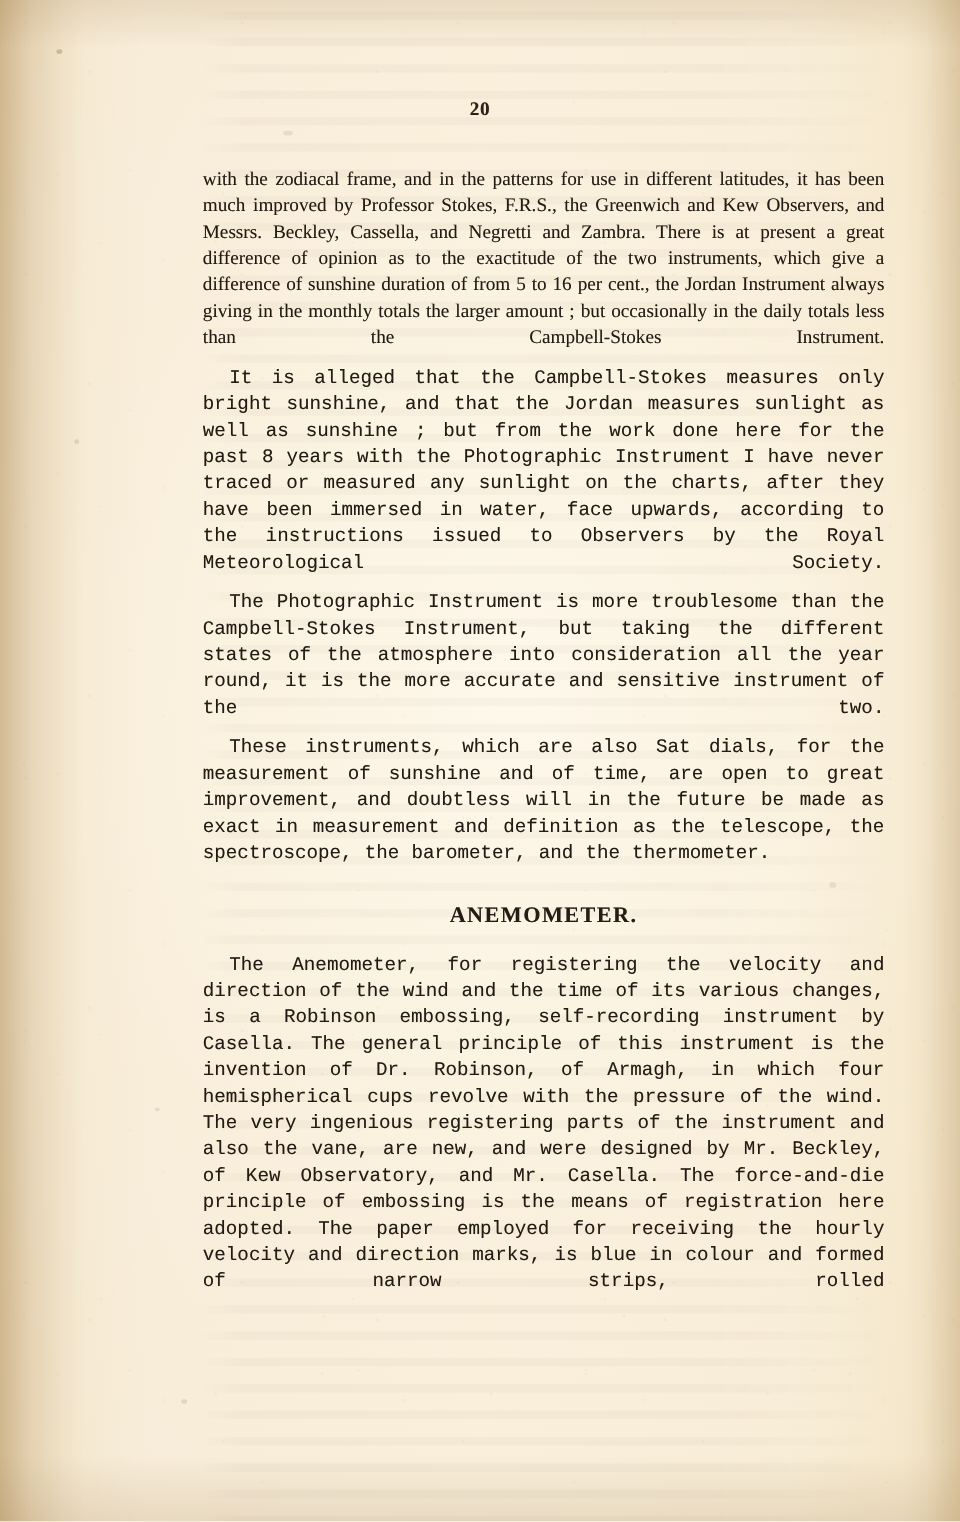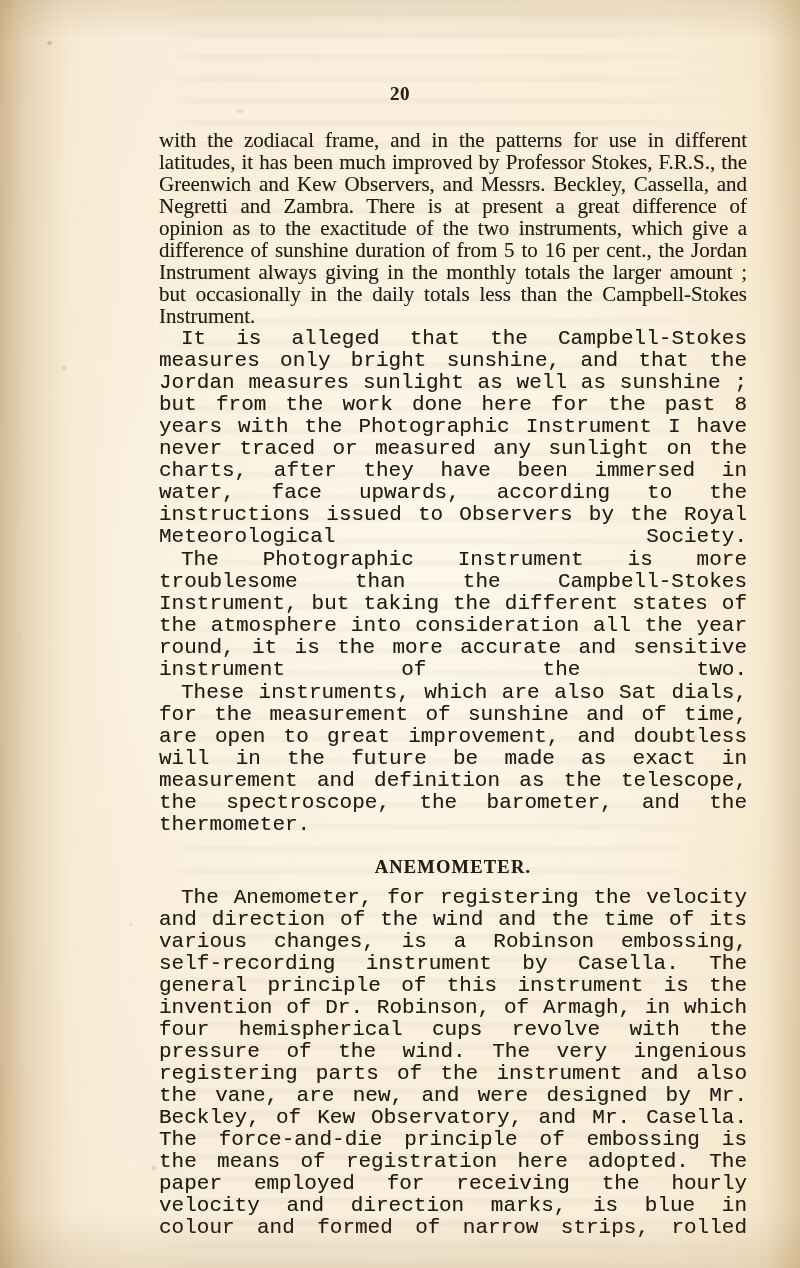--- a/index.html
+++ b/index.html
@@ -93,37 +93,37 @@
     pointer-events: none;
     background: linear-gradient(0deg, rgba(150,112,62,0.16) 0%, rgba(170,135,85,0.0) 100%);
   }
 
   .folio {
     position: absolute;
     top: 83px;
     left: 0;
     width: 800px;
     text-align: center;
-    font-size: 19px;
+    font-size: 16px;
     letter-spacing: 0.5px;
     font-weight: 700;
     color: #2a2119;
     text-shadow: 0 0 0.6px rgba(40,30,20,0.45);
   }
 
   .textblock {
     position: absolute;
     top: 128px;
     left: 158px;
     width: 590px;
   }
 
   p.para {
-    margin: 1px;
-    font-size: 21px;
+    margin: 11px;
+    font-size: 16px;
     line-height: 22px;
     text-align: justify;
     text-align-last: left;
     word-spacing: 0.5px;
     color: #221b14;
     text-shadow: 0 0 0.5px rgba(45,33,22,0.40);
     -webkit-font-smoothing: none;
   }
 
   p.para.indent {

